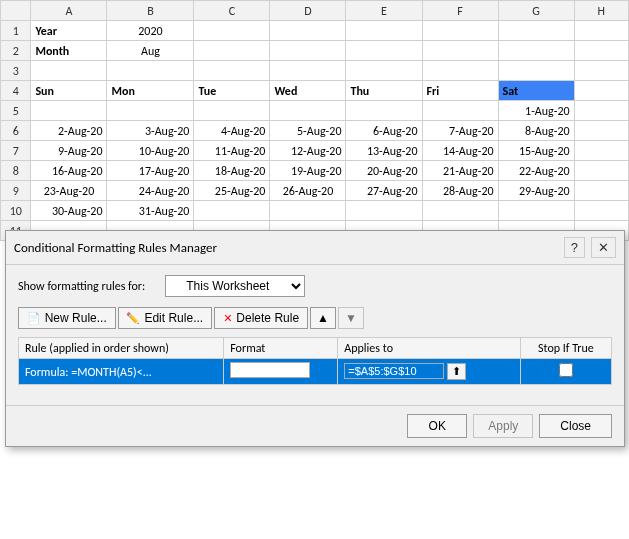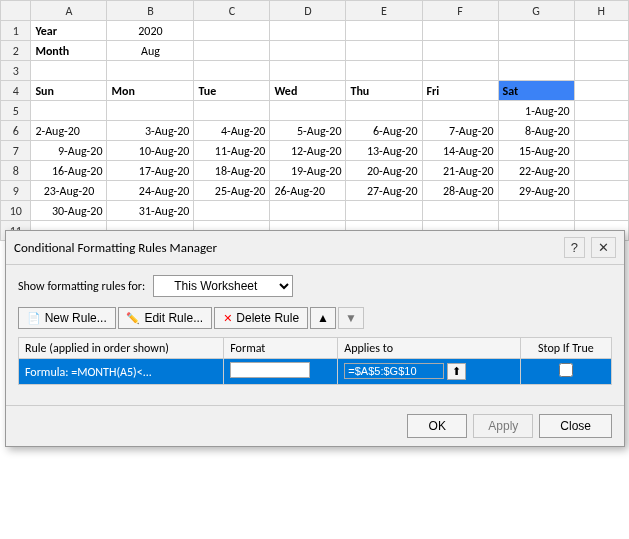--- a/index.html
+++ b/index.html
@@ -52,21 +52,21 @@
       justify-content: space-between;
       border-bottom: 1px solid #ccc;
     }
     .dialog-title { font-size: 13px; font-weight: normal; color: #000; }
     .dialog-controls { display: flex; gap: 6px; align-items: center; }
     .dialog-help { font-size: 13px; color: #333; cursor: pointer; padding: 2px 6px; background: #f0f0f0; border: 1px solid #ccc; }
     .dialog-close { font-size: 13px; color: #333; cursor: pointer; padding: 2px 6px; background: #f0f0f0; border: 1px solid #ccc; }
 
     .dialog-body { padding: 10px 12px; }
 
-    .show-rules-row { display: flex; align-items: center; gap: 8px; margin-bottom: 10px; }
+    .show-rules-row { display: flex; align-items: center; gap: 20px; margin-bottom: 10px; }
     .show-rules-label { font-size: 12px; }
     .show-rules-select {
       padding: 2px 16px;
       font-size: 12px;
       border: 1px solid #999;
       background: #fff;
       width: 140px;
       cursor: pointer;
     }
 
@@ -246,21 +246,21 @@
           <td></td>
           <td></td>
           <td></td>
           <td></td>
           <td></td>
           <td style="text-align: right;">1-Aug-20</td>
           <td></td>
         </tr>
         <tr>
           <th class="row-header">6</th>
-          <td style="text-align: left;">2-Aug-20</td>
+          <td style="text-align: right;">2-Aug-20</td>
           <td style="text-align: right;">3-Aug-20</td>
           <td style="text-align: right;">4-Aug-20</td>
           <td style="text-align: right;">5-Aug-20</td>
           <td style="text-align: right;">6-Aug-20</td>
           <td style="text-align: right;">7-Aug-20</td>
           <td style="text-align: right;">8-Aug-20</td>
           <td></td>
         </tr>
         <tr>
           <th class="row-header">7</th>
@@ -282,21 +282,21 @@
           <td style="text-align: right;">20-Aug-20</td>
           <td style="text-align: right;">21-Aug-20</td>
           <td style="text-align: right;">22-Aug-20</td>
           <td></td>
         </tr>
         <tr>
           <th class="row-header">9</th>
           <td style="text-align: center;">23-Aug-20</td>
           <td style="text-align: right;">24-Aug-20</td>
           <td style="text-align: right;">25-Aug-20</td>
-          <td style="text-align: left;">26-Aug-20</td>
+          <td style="text-align: center;">26-Aug-20</td>
           <td style="text-align: right;">27-Aug-20</td>
           <td style="text-align: right;">28-Aug-20</td>
           <td style="text-align: right;">29-Aug-20</td>
           <td></td>
         </tr>
         <tr>
           <th class="row-header">10</th>
           <td style="text-align: right;">30-Aug-20</td>
           <td style="text-align: right;">31-Aug-20</td>
           <td></td>

